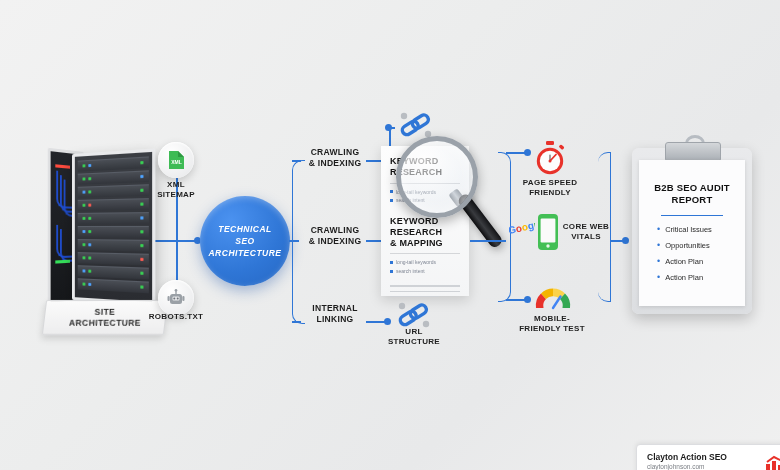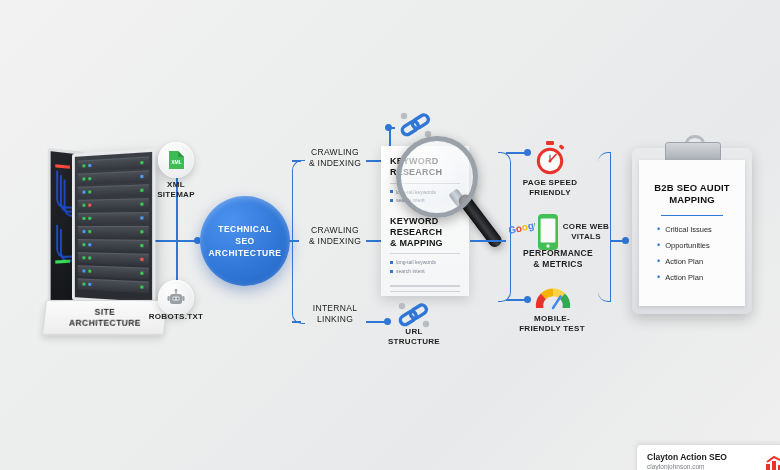--- a/index.html
+++ b/index.html
@@ -64,26 +64,26 @@
     display:flex;align-items:center;justify-content:center;
   }
   .cap{position:absolute;text-align:center;font-size:8px;font-weight:bold;
        color:#1f1f1f;letter-spacing:.3px;line-height:1.25;}
 
   
   .hub{
     position:absolute;left:200px;top:196px;width:90px;height:90px;border-radius:50%;
     background:radial-gradient(circle at 34% 28%,#4b92f0,#2f76d6 58%,#2566c2);
     box-shadow:0 5px 14px rgba(40,90,170,.38), inset 0 2px 6px rgba(255,255,255,.3);
-    display:flex;align-items:center;justify-content:center;text-align:center;
+    display:flex;align-items:center;justify-content:center;text-align:center;font-style:italic;
   }
   .hub span{color:#fff;font-size:8.5px;font-weight:bold;line-height:1.45;letter-spacing:.5px;}
 
   
-  .stage-lbl{position:absolute;font-size:8.5px;font-weight:normal;color:#1c1c1c;
+  .stage-lbl{position:absolute;font-size:8.5px;font-weight:bold;color:#1c1c1c;
              text-align:center;line-height:1.3;letter-spacing:.3px;}
 
   
   .doc{
     position:absolute;left:381px;top:146px;width:88px;height:150px;
     background:linear-gradient(180deg,#fdfdfd,#f4f5f6);
     box-shadow:0 4px 12px rgba(0,0,0,.15);
   }
   .doc-h{font-size:9px;font-weight:bold;color:#141414;line-height:1.25;letter-spacing:.2px;}
   .doc-rule{height:1px;background:#d4d6d9;margin:4px 0;}
@@ -393,24 +393,20 @@
     <svg width="24" height="38" viewBox="0 0 24 38">
       <rect x="2" y="1" width="20" height="36" rx="4" fill="#43bf55"></rect>
       <rect x="4.6" y="5.5" width="14.8" height="24" rx="1.2" fill="#fafafa"></rect>
       <circle cx="12" cy="33" r="1.7" fill="#e7f6e9"></circle>
     </svg>
   </div>
   <div class="cap" style="left:562px;top:222px;width:48px;text-align:center;">
     <span>CORE WEB</span><br>
     <span>VITALS</span>
   </div>
-  <div class="cap" style="left:508px;top:248px;width:100px;font-size:8.5px;">
-    <span>PERFORMANCE</span><br>
-    <span>&amp; METRICS</span>
-  </div>
 
   <div class="abs" style="left:533px;top:285px;">
     <svg width="40" height="26" viewBox="0 0 40 26">
       <path d="M3 23 A17 17 0 0 1 8 8.5 L13 14 A9.5 9.5 0 0 0 10.5 23 Z" fill="#e8322a"></path>
       <path d="M8 8.5 A17 17 0 0 1 20 3.6 L20 11.3 A9.5 9.5 0 0 0 13 14 Z" fill="#f4b400"></path>
       <path d="M20 3.6 A17 17 0 0 1 32 8.5 L27 14 A9.5 9.5 0 0 0 20 11.3 Z" fill="#fbd24a"></path>
       <path d="M32 8.5 A17 17 0 0 1 37 23 L29.5 23 A9.5 9.5 0 0 0 27 14 Z" fill="#34a853"></path>
       <line x1="20" y1="23" x2="27.5" y2="11.5" stroke="#4285f4" stroke-width="2.4" stroke-linecap="round"></line>
     </svg>
   </div>
@@ -423,21 +419,21 @@
   <div class="ln lnh" style="left:610px;top:240px;width:16px;"></div>
   <div class="dot" style="left:622px;top:237px;"></div>
 
   <div class="clip">
     <div class="clip-ring"></div>
     <div class="clip-clamp"></div>
     <div class="clip-paper">
       <div style="padding:22px 8px 0 8px;">
         <div class="clip-title">
           <span>B2B SEO AUDIT</span><br>
-          <span>MAPPING</span>
+          <span>REPORT</span>
         </div>
         <div class="clip-rule"></div>
         <div class="clip-li">
           <span class="clip-bull">•</span>
           <span>Critical Issues</span>
         </div>
         <div class="clip-li">
           <span class="clip-bull">•</span>
           <span>Opportunities</span>
         </div>

